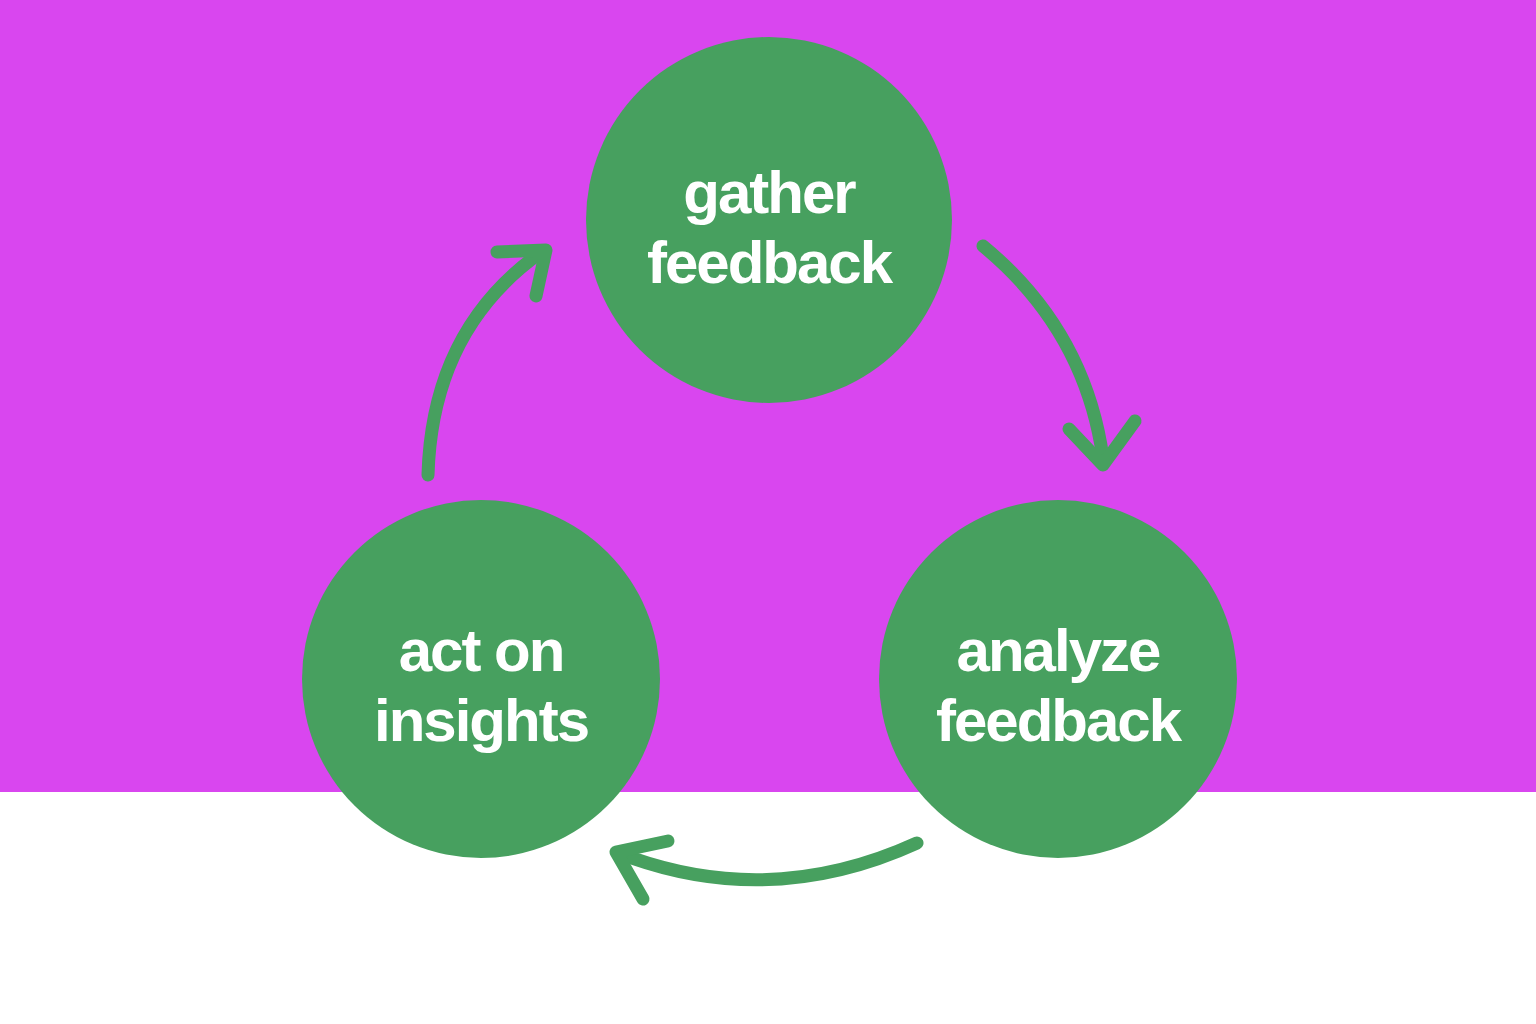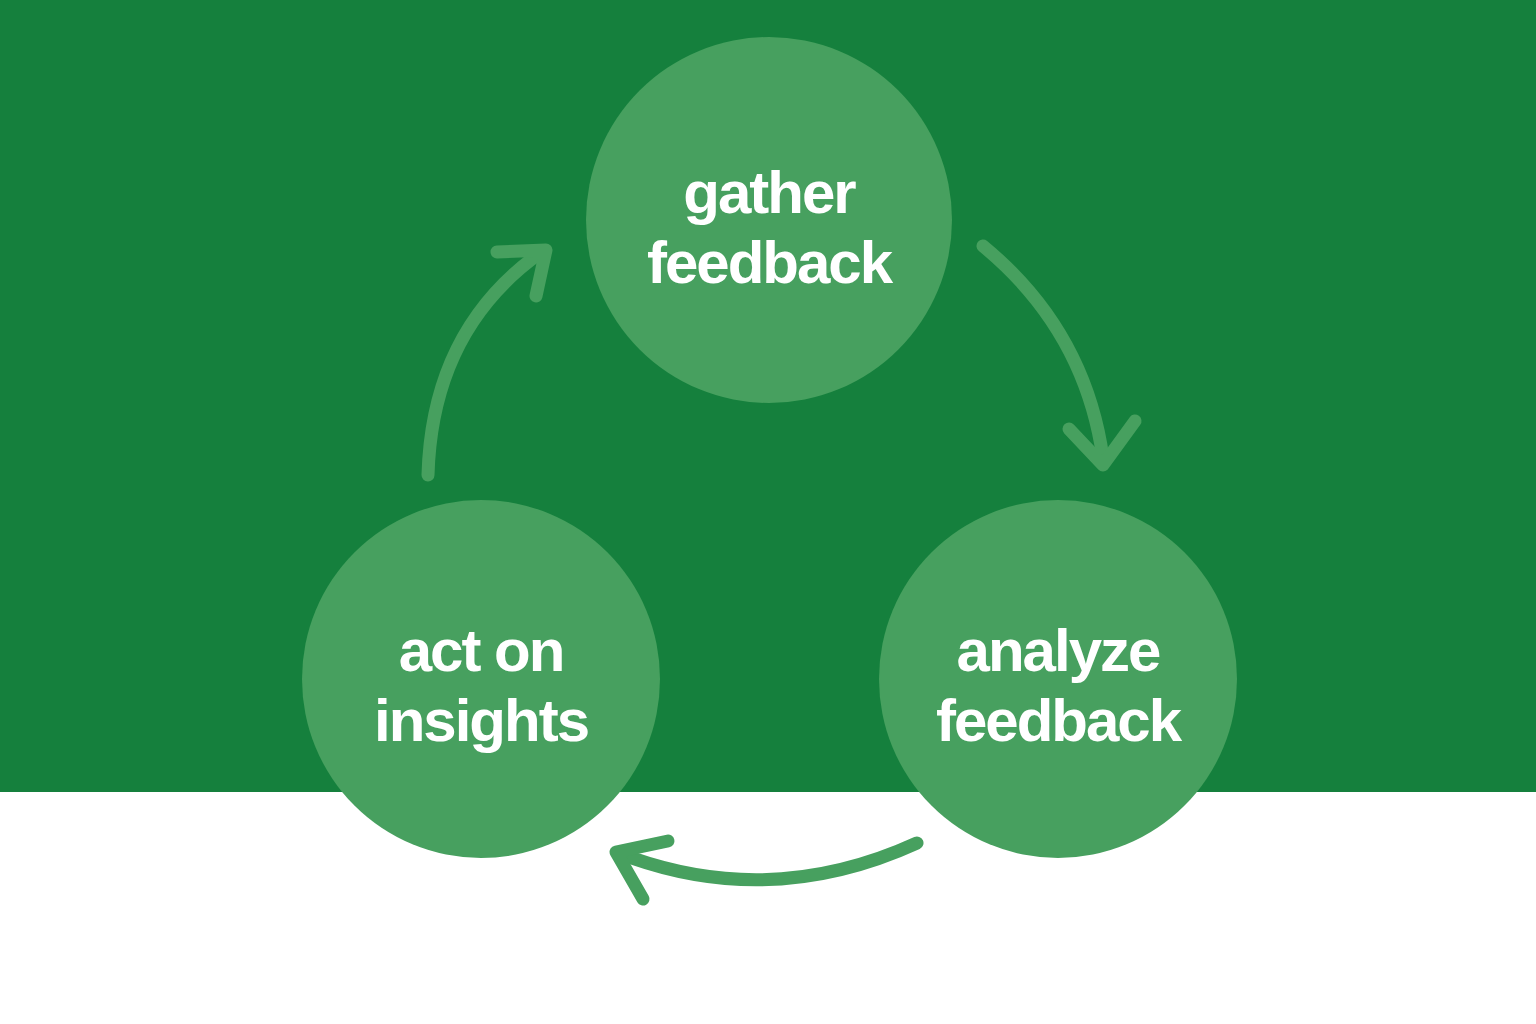--- a/index.html
+++ b/index.html
@@ -8,21 +8,21 @@
     width: 1536px;
     height: 1024px;
     background: #ffffff;
     overflow: hidden;
     font-family: "Liberation Sans", "DejaVu Sans", sans-serif;
   }
   .stage {
     position: relative;
     width: 1536px;
     height: 792px;
-    background: #15803d;
+    background: #d946ef;
   }
   svg.cycle {
     display: block;
     width: 1536px;
     height: 1024px;
   }
   text.node-label {
     font-family: "Liberation Sans", "DejaVu Sans", sans-serif;
     font-weight: bold;
     font-size: 60px;

